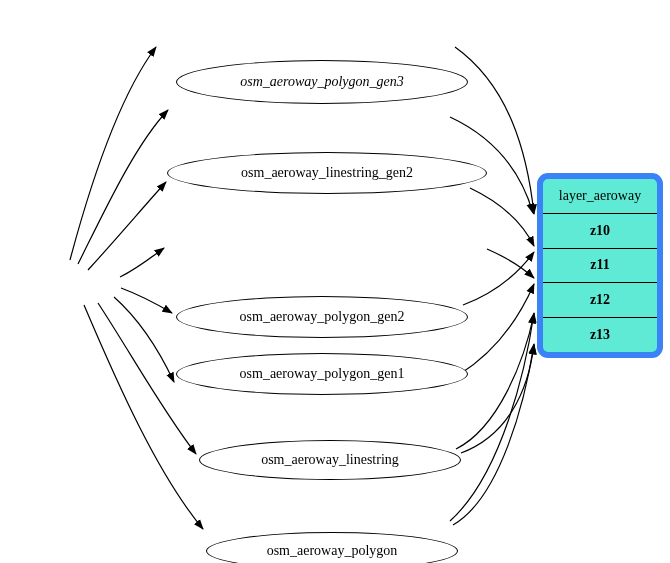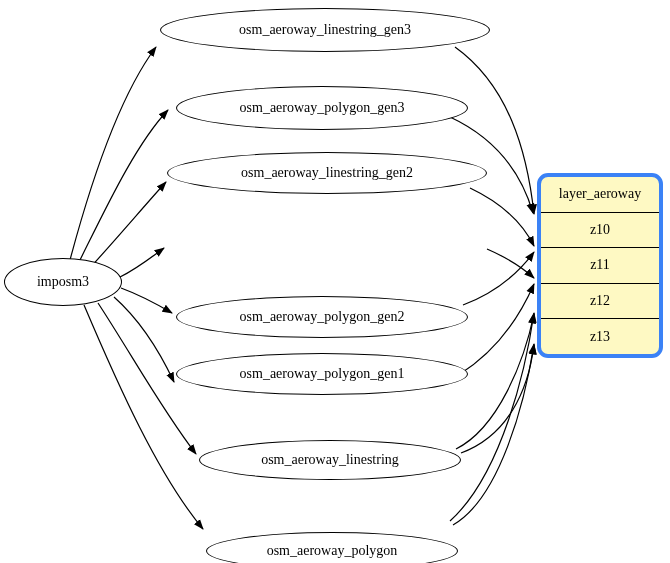--- a/index.html
+++ b/index.html
@@ -27,37 +27,38 @@
     justify-content: center;
     font-size: 14px;
     white-space: nowrap;
     box-sizing: border-box;
   }
   .record {
     position: absolute;
     left: 537px; top: 173px;
     width: 126px; height: 185px;
     box-sizing: border-box;
-    border: 4px solid #3b82f6;
+    border: 6px solid #3b82f6;
     border-radius: 11px;
-    background: #fef9c3;
+    background: #5eead4;
     display: flex;
     flex-direction: column;
     overflow: hidden;
   }
   .record-row {
     flex: 1 1 0;
     display: flex;
     align-items: center;
     justify-content: center;
     font-size: 14px;
     white-space: nowrap;
   }
   .record-row + .record-row {
     border-top: 1.5px solid #000000;
+    font-weight: bold;
   }
 </style>
 </head>
 <body>
 
 <div id="canvas">
 
   <svg id="edges" viewBox="0 0 670 563" xmlns="http://www.w3.org/2000/svg">
     <defs>
       <marker id="arrow" markerWidth="11" markerHeight="9" refX="9.5" refY="4.5" orient="auto" markerUnits="userSpaceOnUse">
@@ -81,25 +82,23 @@
       <path d="M 463,305 C 500,291 520,271 534,252" marker-end="url(#arrow)"></path>
       <path d="M 487,249 C 510,259 524,269 534,278" marker-end="url(#arrow)"></path>
       <path d="M 460,374 C 498,350 520,316 534,284" marker-end="url(#arrow)"></path>
       <path d="M 456,449 C 498,428 524,362 534,314" marker-end="url(#arrow)"></path>
       <path d="M 450,521 C 502,474 526,368 534,313" marker-end="url(#arrow)"></path>
       <path d="M 461,453 C 507,436 528,392 534,345" marker-end="url(#arrow)"></path>
       <path d="M 453,525 C 500,498 525,402 534,344" marker-end="url(#arrow)"></path>
     </g>
   </svg>
 
-  <div class="node-ellipse" style="left:4px; top:258px; width:118px; height:48px;">imposm3</div>
 
-  <div class="node-ellipse" style="left:160px; top:8px; width:330px; height:44px;">osm_aeroway_linestring_gen3</div>
 
-  <div class="node-ellipse" style="left:176px; top:86px; width:292px; height:44px;">osm_aeroway_polygon_gen3</div>
+  <div class="node-ellipse" style="left:176px; top:60px; width:292px; height:44px;font-style:italic;">osm_aeroway_polygon_gen3</div>
 
   <div class="node-ellipse" style="left:167px; top:152px; width:320px; height:42px;">osm_aeroway_linestring_gen2</div>
 
 
   <div class="node-ellipse" style="left:176px; top:296px; width:292px; height:42px;">osm_aeroway_polygon_gen2</div>
 
   <div class="node-ellipse" style="left:176px; top:353px; width:292px; height:42px;">osm_aeroway_polygon_gen1</div>
 
   <div class="node-ellipse" style="left:199px; top:440px; width:262px; height:40px;text-align:right;">osm_aeroway_linestring</div>
 

